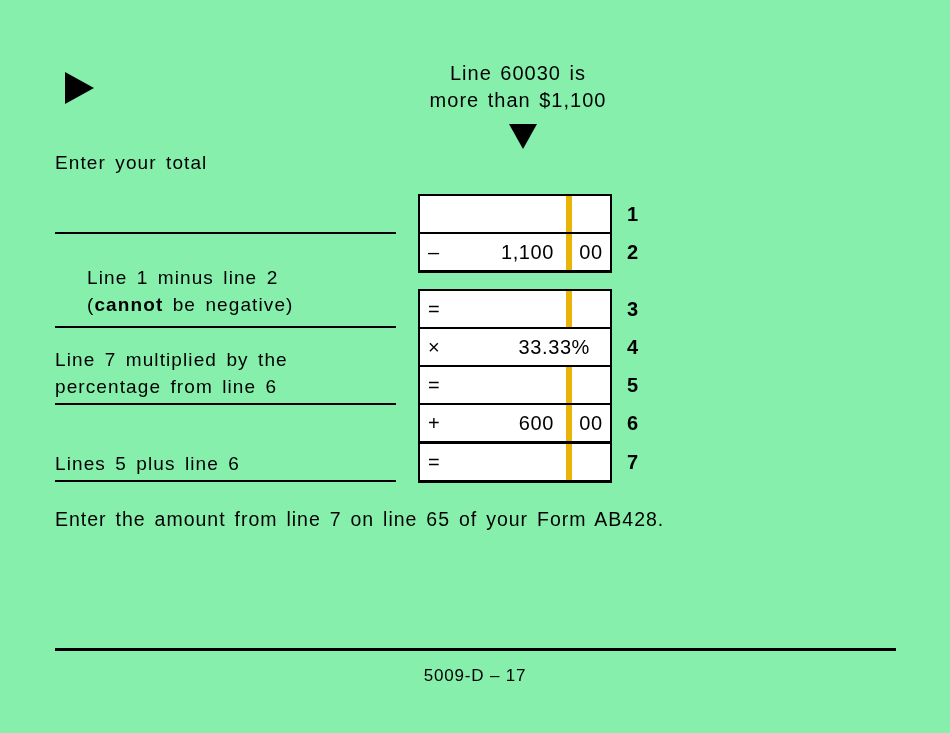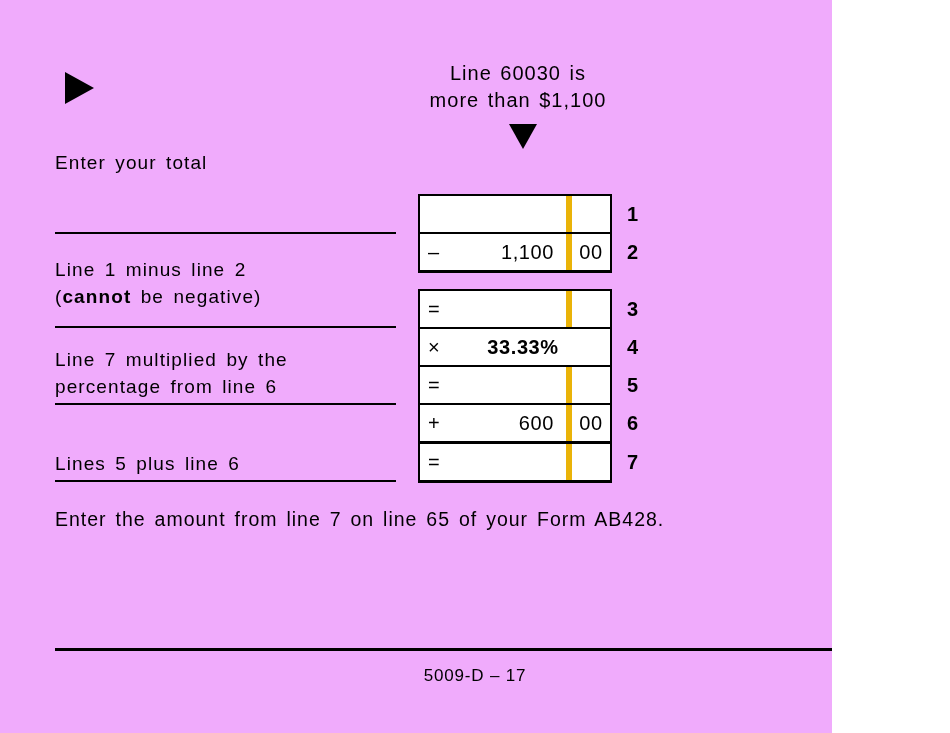--- a/index.html
+++ b/index.html
@@ -1,17 +1,17 @@
 <!DOCTYPE html>
 <html><head>
 <meta charset="utf-8">
 <style>
   html,body { margin:0; padding:0; background:#ffffff; }
   .page {
-    position:relative; width:832px; height:733px; background:#f0abfc;
+    position:relative; width:950px; height:733px; background:#86efac;
     color:#000; font-family:"Liberation Sans", sans-serif; overflow:hidden;
   }
 
   
   .arrow-right {
     position:absolute; left:65px; top:72px; width:0; height:0;
     border-top:16px solid transparent; border-bottom:16px solid transparent;
     border-left:29px solid #000;
   }
   .condition {
@@ -44,21 +44,21 @@
     font-size:20px; letter-spacing:0.6px;
   }
   .crow + .crow { border-top:2px solid #000; }
   .crow.thick-top { border-top-width:3px; }
   .op   { flex:none; width:28px; padding-left:8px; }
   .amt  { flex:1; text-align:right; padding-right:12px; }
   .cents-cell {
     flex:none; width:38px; align-self:stretch; border-left:6px solid #eab308;
     display:flex; align-items:center; justify-content:center;
   }
-  .pct  { flex:1; text-align:center; padding-right:28px;font-weight:bold; }
+  .pct  { flex:1; text-align:right; padding-right:20px; }
   .lnum {
     position:absolute; left:207px; top:50%; transform:translateY(-50%);
     font-weight:bold; font-size:20px; letter-spacing:0;
   }
   .op4 { width:36px; padding-left:8px; flex:none; }
 
   
   .closing {
     position:absolute; left:55px; top:508px; font-size:19.5px;
     letter-spacing:1px; word-spacing:2.5px; white-space:nowrap;
@@ -82,21 +82,21 @@
     <div>more than $1,100</div>
   </div>
 
   <div class="arrow-down"></div>
 
   <div class="instr" style="top:149px;">
     <div>Enter your total</div>
   </div>
   <div class="uline" style="top:232px;"></div>
 
-  <div class="instr" style="top:256px;">
+  <div class="instr" style="top:264px;margin-left:32px;">
     <div>Line 1 minus line 2</div>
     <div><span>(</span><b>cannot</b><span> be negative)</span></div>
   </div>
   <div class="uline" style="top:326px;"></div>
 
   <div class="instr" style="top:346px;">
     <div>Line 7 multiplied by the</div>
     <div>percentage from line 6</div>
   </div>
   <div class="uline" style="top:403px;"></div>

